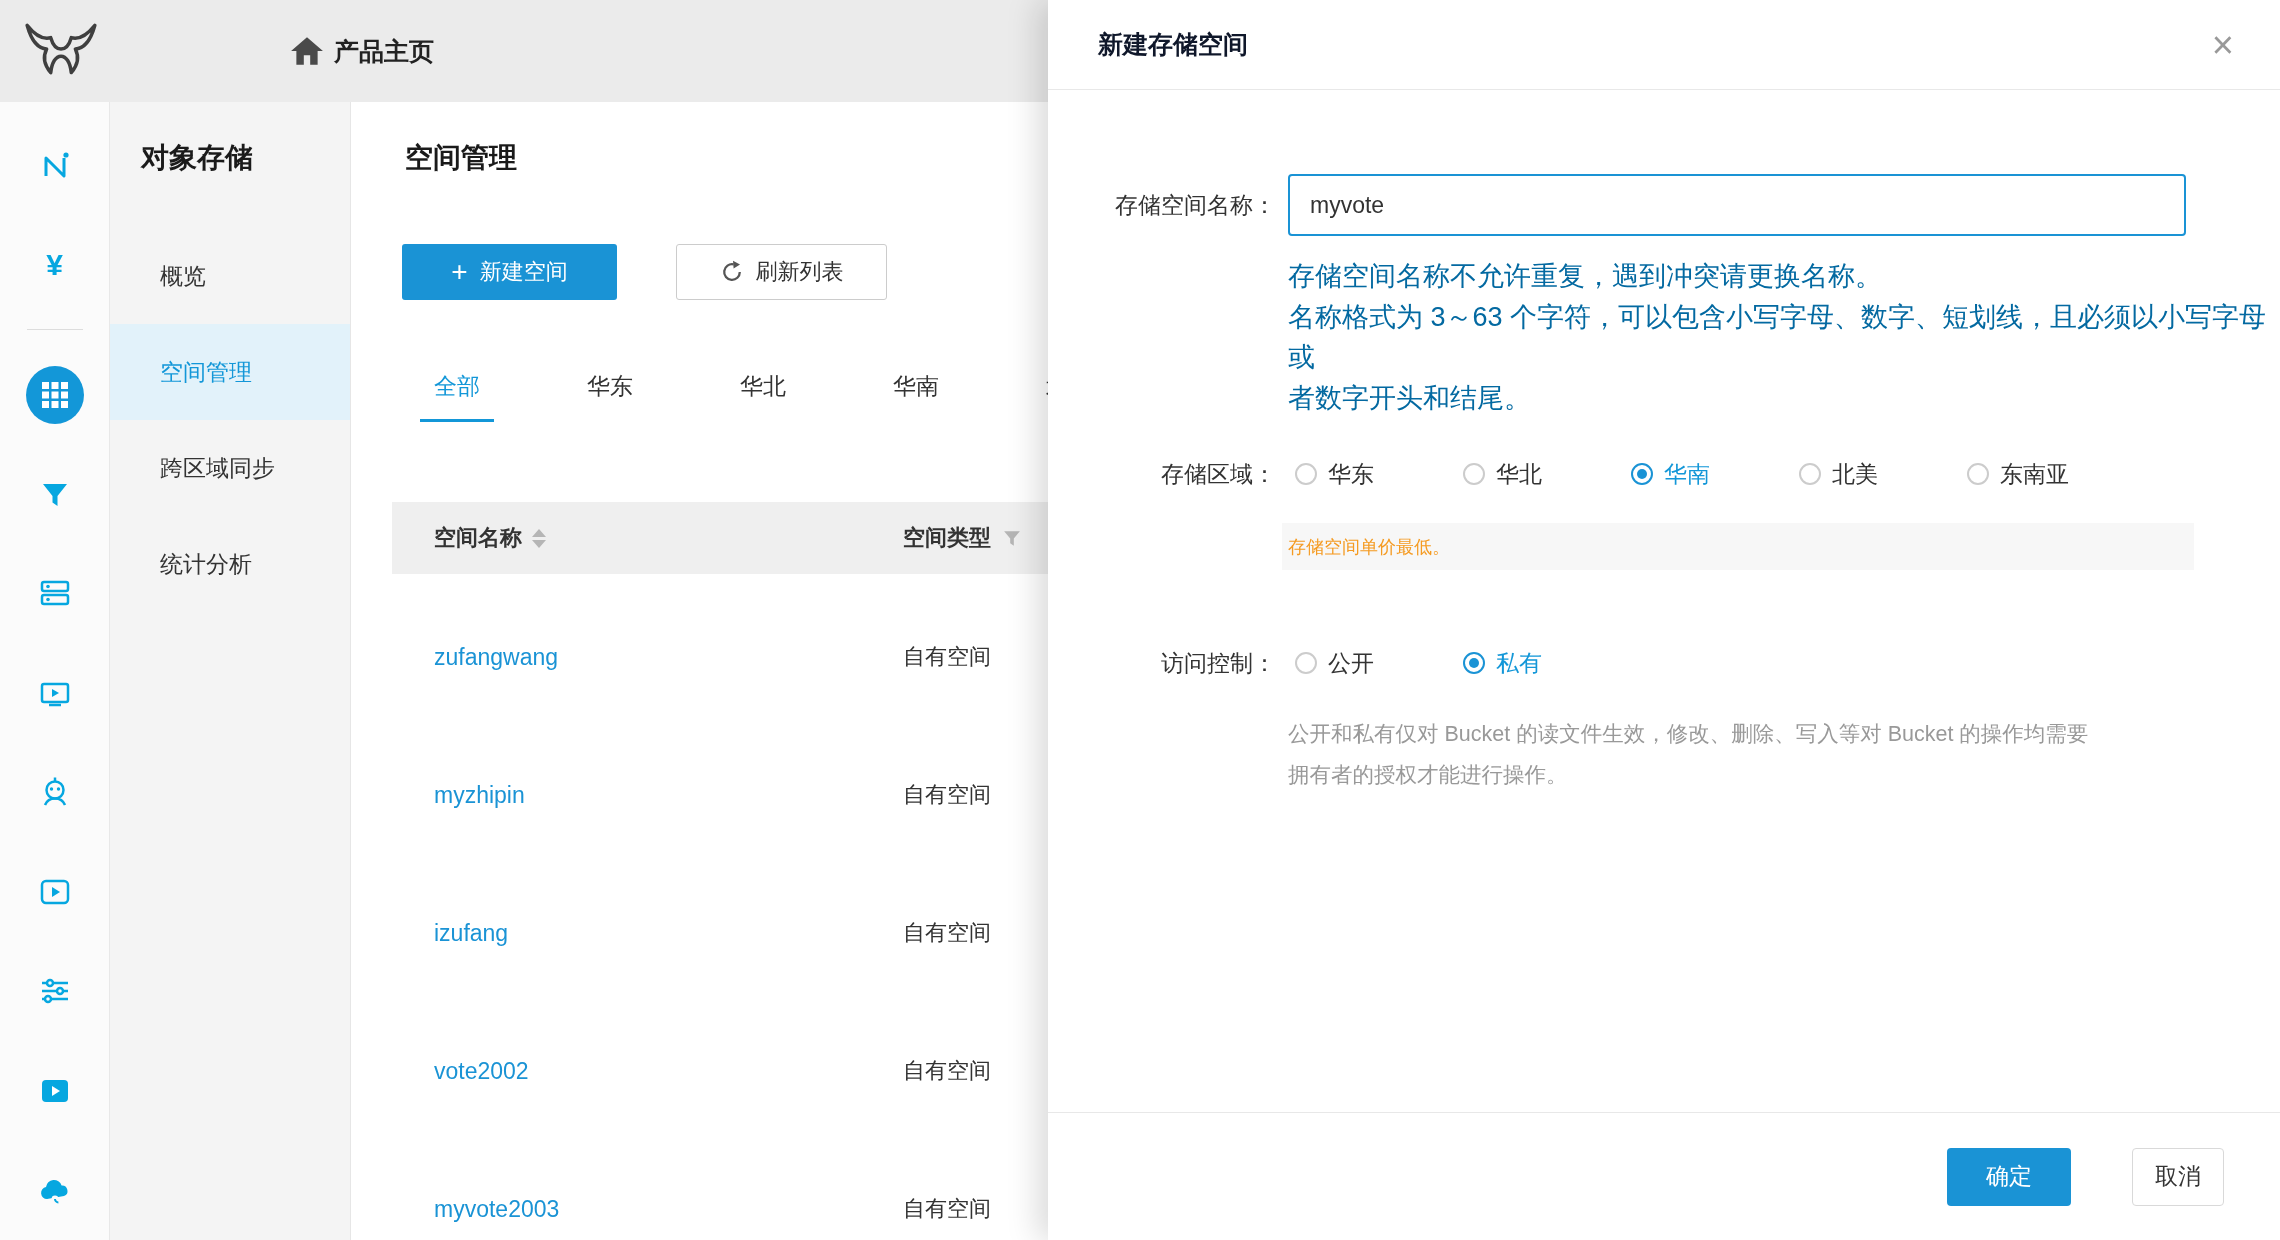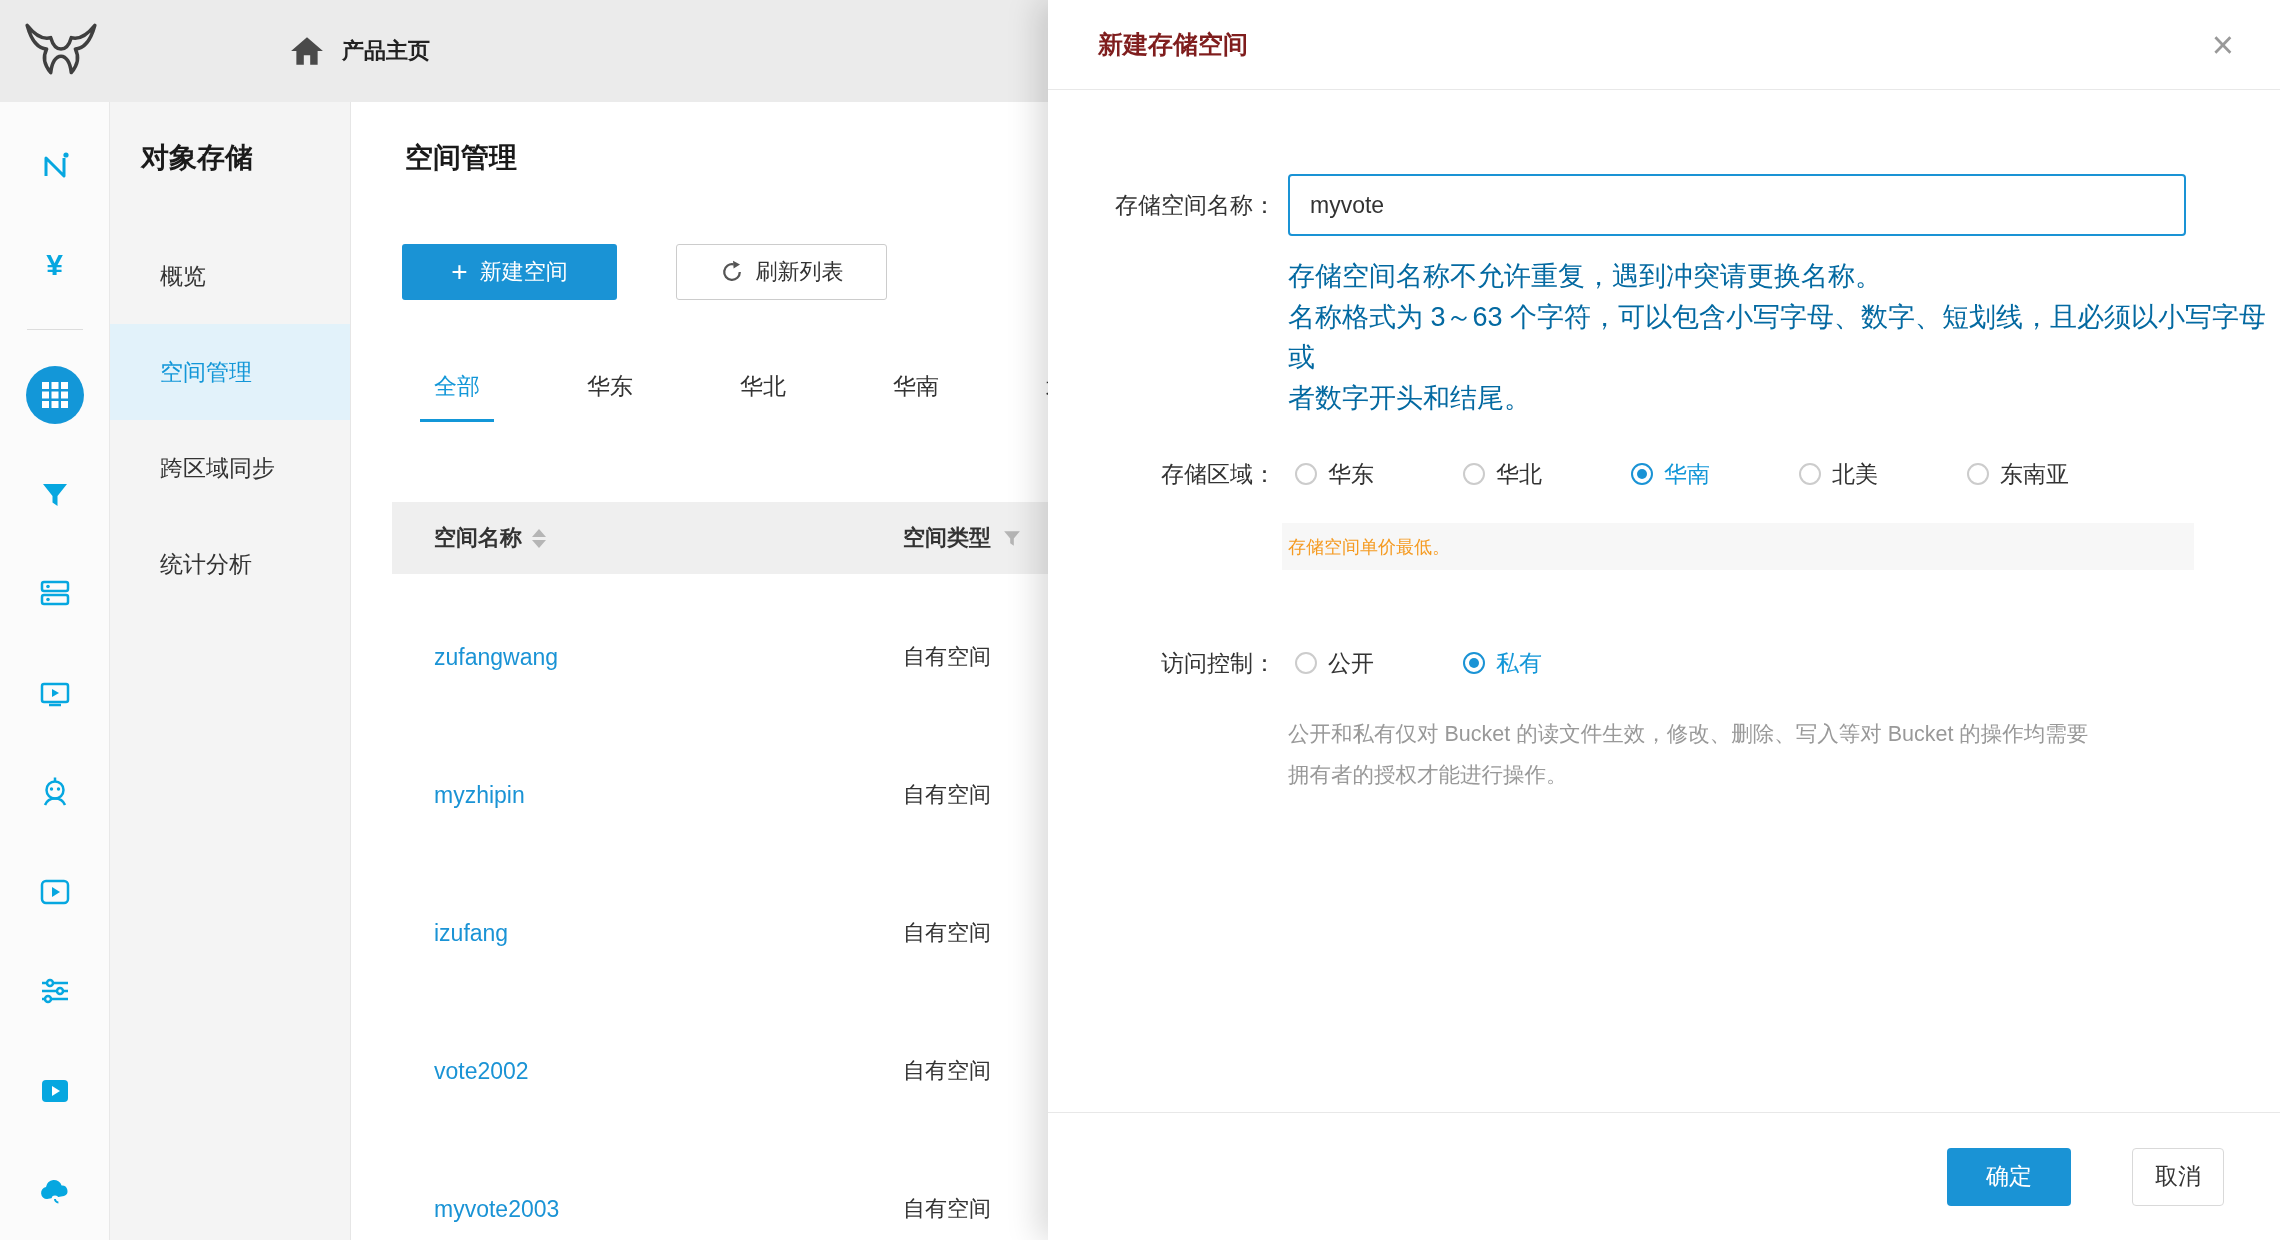--- a/index.html
+++ b/index.html
@@ -4,21 +4,21 @@
 <style>
   * { margin:0; padding:0; box-sizing:border-box; }
   html,body { width:2280px; height:1240px; overflow:hidden;
     font-family:"Liberation Sans","DejaVu Sans",sans-serif; background:#fff; color:#333; }
 
   
   .header { position:absolute; top:0; left:0; right:0; height:102px; background:#ebebeb;
     display:flex; align-items:center; z-index:1; }
   .logo { margin-left:22px; }
   .home-icon { margin-left:190px; }
-  .product-title { margin-left:18px; font-size:22px; font-weight:bold; color:#222; }
+  .product-title { margin-left:10px; font-size:25px; font-weight:bold; color:#222; }
 
   
   .rail { position:absolute; top:102px; left:0; width:110px; bottom:0; background:#fbfbfb;
     border-right:1px solid #e8e8e8; display:flex; flex-direction:column; align-items:center; }
   .rail-item { width:100%; height:100px; display:flex; align-items:center; justify-content:center;
     color:#06a7e0; }
   .rail-item:first-child { margin-top:14px; }
   .rail-divider { width:56px; height:30px; display:flex; align-items:center; }
   .rail-divider div { width:100%; border-top:1px solid #ddd; }
   .rail-glyph { font-size:30px; font-weight:bold; color:#06a7e0; }
@@ -65,21 +65,21 @@
   .trow .cell-name { position:absolute; left:42px; top:0; height:138px; display:flex; align-items:center;
     font-size:23px; color:#1a93d5; cursor:pointer; }
   .trow .cell-type { position:absolute; left:511px; top:0; height:138px; display:flex; align-items:center;
     font-size:22px; color:#333; }
 
   
   .drawer { position:absolute; top:0; right:0; width:1232px; height:1240px; background:#fff;
     box-shadow:-10px 0 30px rgba(0,0,0,0.15); z-index:10; }
   .drawer-header { height:90px; border-bottom:1px solid #e8e8e8; display:flex; align-items:center;
     padding:0 46px 0 50px; }
-  .drawer-title { font-size:25px; font-weight:bold; color:#7f1d1d; }
+  .drawer-title { font-size:25px; font-weight:bold; color:#0f172a; }
   .drawer-close { margin-left:auto; font-size:38px; color:#999; line-height:1; cursor:pointer; font-weight:300; }
 
   .f-label { position:absolute; left:0; width:228px; text-align:right; font-size:23px; color:#333; }
   .label-name { top:174px; height:62px; line-height:62px; }
   .label-region { top:448px; height:52px; line-height:52px; }
   .label-access { top:637px; height:52px; line-height:52px; }
 
   .name-input { position:absolute; top:174px; left:240px; width:898px; height:62px;
     border:2px solid #1a93d5; border-radius:4px; padding:0 20px; font-size:23px; color:#333;
     font-family:inherit; outline:none; background:#fff; }

